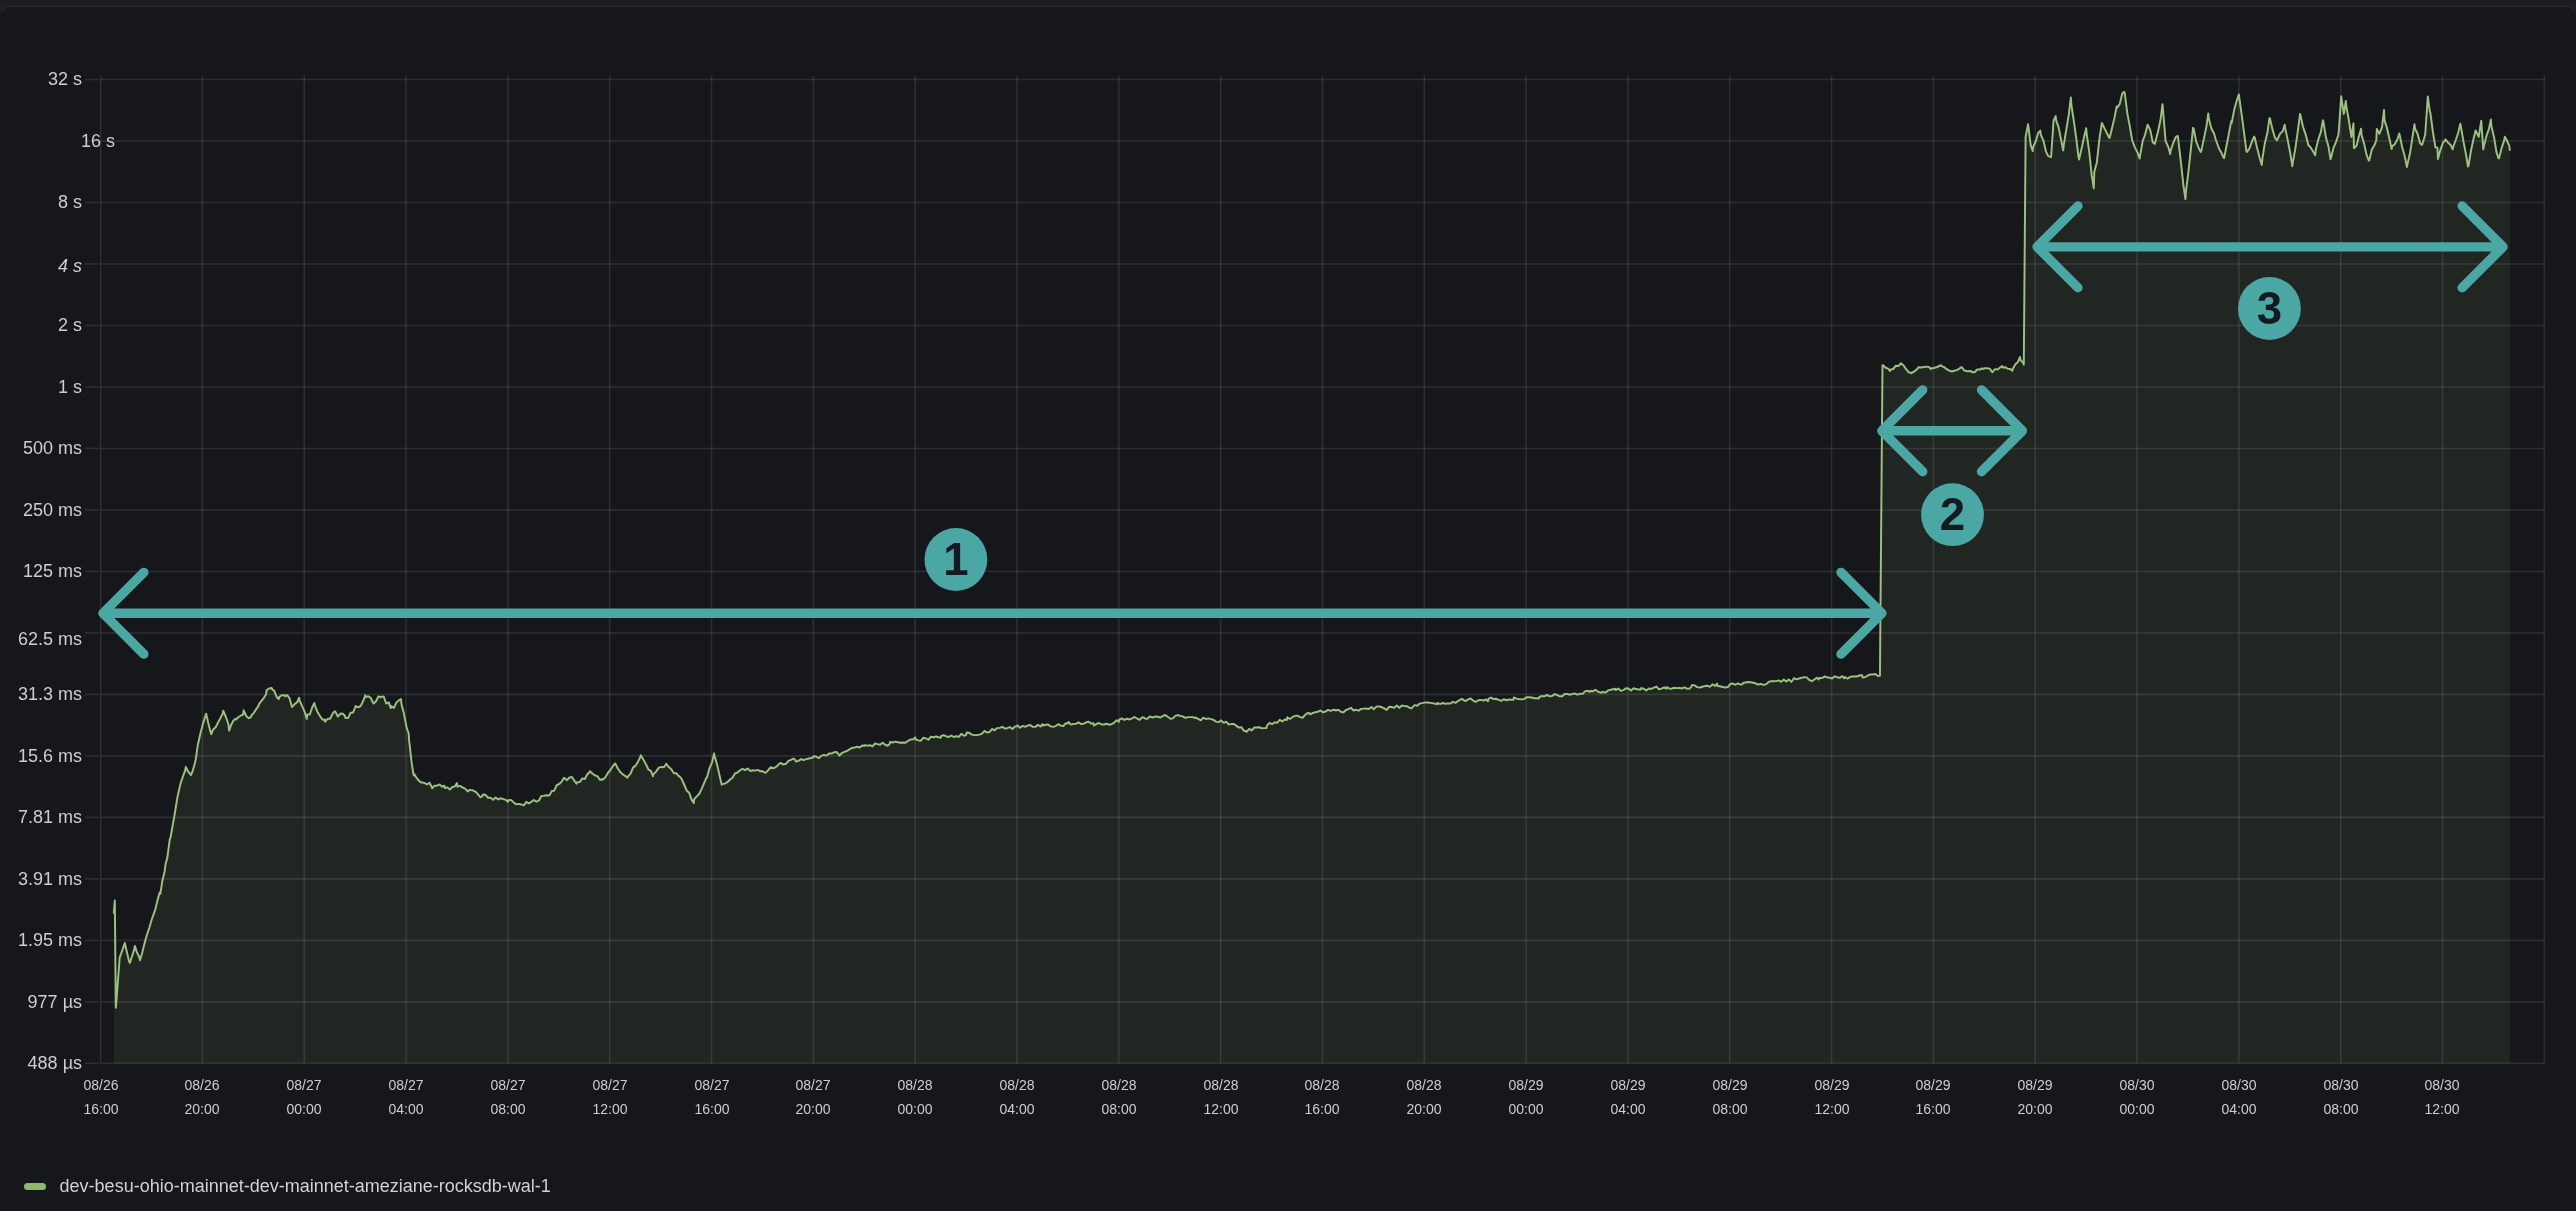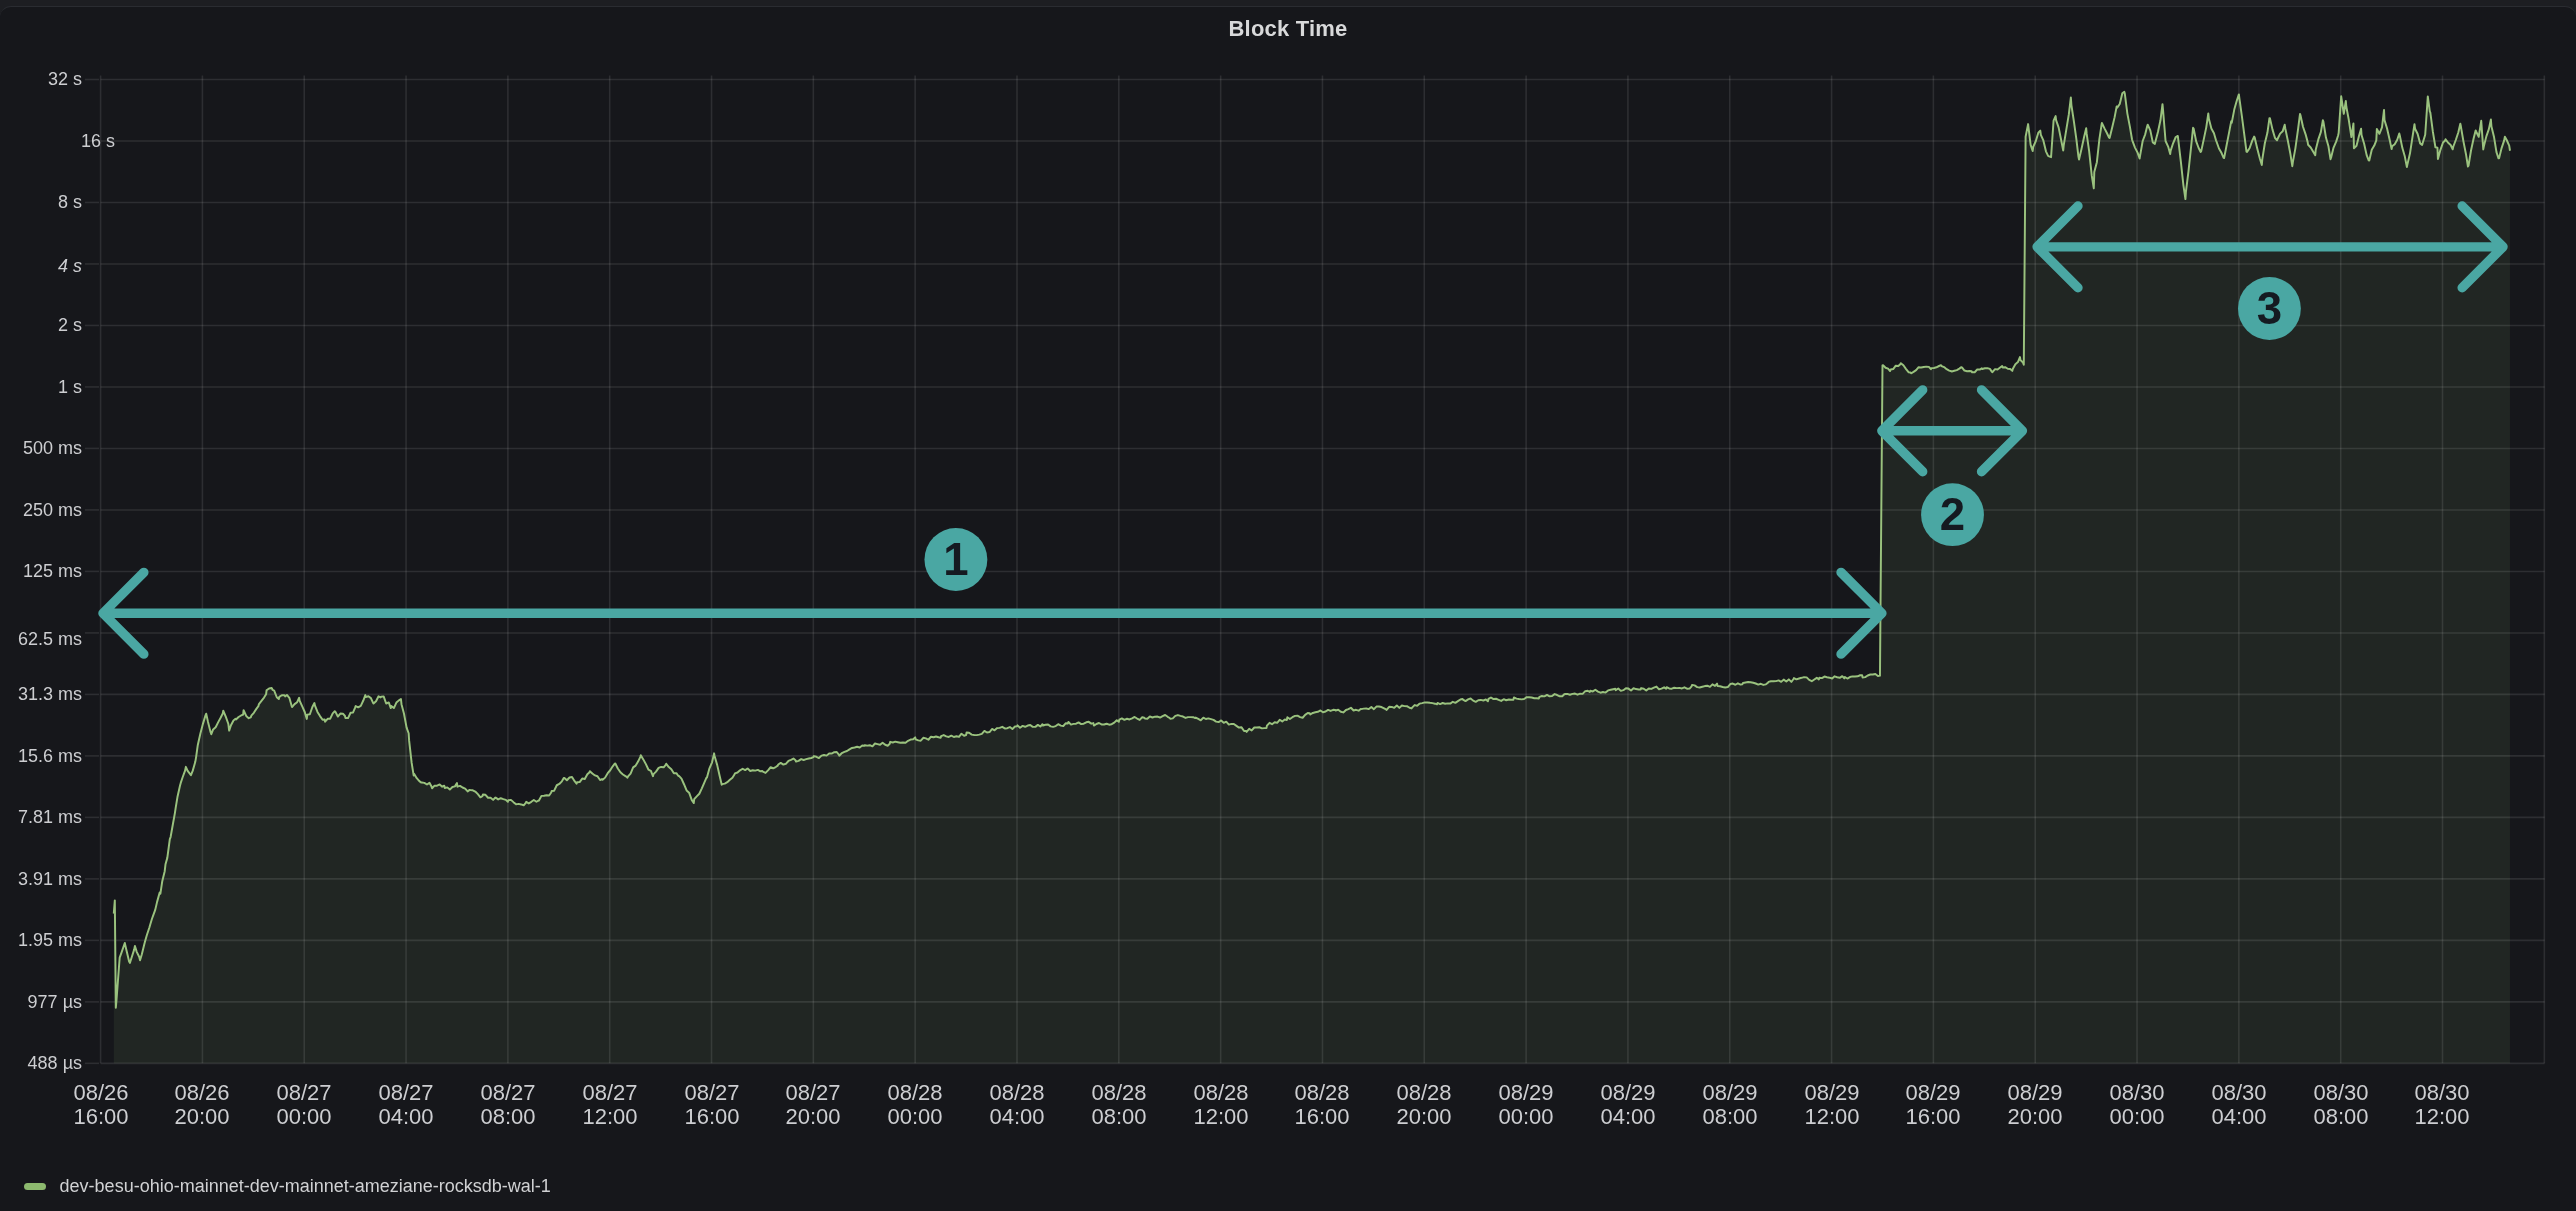--- a/index.html
+++ b/index.html
@@ -5,36 +5,35 @@
   html,body{margin:0;padding:0;background:#1D1E22;}
   .screen{position:relative;width:2576px;height:1212px;background:#1D1E22;overflow:hidden;
           font-family:"Liberation Sans","DejaVu Sans",sans-serif;}
   .panel{position:absolute;left:0;top:6.3px;right:0;bottom:0;background:#16171B;
          border-top:1.6px solid #2A2C31;border-radius:11px 11px 0 0;}
   .panel-title{position:absolute;left:0;top:15.7px;width:100%;text-align:center;
                font-size:22px;font-weight:bold;color:#D8D9DA;letter-spacing:0.2px;}
   svg.chart{position:absolute;left:0;top:0;}
   .labels{position:absolute;left:0;top:0;width:100%;height:100%;pointer-events:none;}
   .ytick{position:absolute;left:0;width:82px;text-align:right;font-size:18px;color:#CDCED1;line-height:22px;}
-  .xtick{position:absolute;width:110px;text-align:center;font-size:22px;color:#CDCED1;line-height:24px;margin-top:8px;}
+  .xtick{position:absolute;width:110px;text-align:center;font-size:14px;color:#CDCED1;line-height:24px;}
   .legend{position:absolute;left:23.6px;top:1176px;display:flex;align-items:center;gap:14px;}
   .legend-swatch{width:22px;height:7.9px;border-radius:3.9px;background:#8CB96E;}
   .legend-label{font-size:18px;color:#D0D1D3;}
   .stats{position:absolute;right:28px;top:1136px;display:grid;grid-auto-flow:column;column-gap:28px;}
   .stat-col{display:flex;flex-direction:column;align-items:flex-end;}
   .stat-h{font-size:18px;font-weight:bold;color:#4097DA;line-height:25px;}
   .stat-v{font-size:18px;color:#D0D1D3;line-height:25px;margin-top:12.6px;}
 </style>
 </head>
 <body>
 
 <div class="screen">
   <div class="panel"></div>
 
-  <div class="panel-title">Block Time</div>
 
   <svg class="chart" id="chart-svg" width="2576" height="1212" viewBox="0 0 3278 1542">
       <path d="M 144.8 1353 L 144.8 1162.5 L 146.1 1145.6 L 147.4 1282.1 L 148.1 1274.2 L 151.3 1231.6 L 152.3 1218.4 L 154.6 1212.1 L 157.8 1202.7 L 158.8 1199.9 L 161.0 1209.3 L 164.3 1223.4 L 165.3 1225.1 L 167.5 1218.3 L 170.8 1207.9 L 171.7 1203.7 L 174.0 1211.1 L 177.2 1217.7 L 178.2 1221.7 L 180.5 1214.1 L 183.7 1201.1 L 184.7 1197.3 L 187.0 1189.4 L 190.2 1179.8 L 191.2 1176.2 L 193.4 1169.0 L 196.7 1159.9 L 197.6 1157.4 L 199.9 1147.5 L 203.2 1135.5 L 204.1 1137.0 L 206.4 1121.7 L 209.6 1108.5 L 210.6 1099.7 L 212.9 1091.5 L 216.1 1067.7 L 217.1 1065.0 L 219.3 1052.5 L 222.6 1034.2 L 223.6 1027.5 L 225.8 1014.1 L 229.1 999.4 L 230.0 996.1 L 232.3 989.2 L 235.5 980.6 L 236.5 975.7 L 238.8 980.8 L 242.0 984.9 L 243.0 986.3 L 245.3 980.5 L 248.5 969.3 L 249.5 963.6 L 251.7 947.8 L 255.0 933.2 L 256.0 929.5 L 258.2 921.0 L 261.5 910.2 L 262.4 908.1 L 264.7 918.5 L 267.9 931.2 L 268.9 934.2 L 271.2 928.1 L 274.4 925.3 L 275.4 923.4 L 277.7 918.8 L 280.9 912.9 L 283.5 907.7 L 284.1 904.3 L 287.4 912.0 L 290.6 921.2 L 291.6 929.6 L 293.9 922.7 L 297.1 916.6 L 299.7 914.5 L 300.3 915.4 L 303.6 912.3 L 306.8 910.3 L 309.4 909.1 L 310.0 903.5 L 313.3 910.9 L 316.5 913.7 L 319.1 912.7 L 319.8 910.6 L 323.0 906.9 L 326.2 901.9 L 328.8 898.5 L 329.5 895.8 L 332.7 891.7 L 336.0 887.5 L 338.6 883.4 L 339.2 878.3 L 342.4 876.0 L 345.7 875.3 L 347.0 877.8 L 348.9 878.6 L 352.2 887.1 L 354.8 889.4 L 355.4 886.7 L 358.6 884.6 L 361.9 884.4 L 362.8 886.0 L 365.1 884.2 L 368.4 888.3 L 370.9 897.4 L 371.6 899.6 L 374.8 895.9 L 378.1 893.4 L 380.7 887.8 L 381.3 891.6 L 384.6 898.7 L 387.8 905.9 L 390.4 914.7 L 391.0 909.2 L 394.3 908.8 L 397.5 899.5 L 400.1 894.5 L 400.7 897.6 L 404.0 905.8 L 407.2 911.1 L 410.5 915.8 L 413.1 915.4 L 413.7 918.2 L 416.9 914.6 L 420.2 914.4 L 423.4 907.6 L 426.0 905.0 L 426.7 905.4 L 429.9 911.7 L 433.1 907.8 L 436.4 908.0 L 439.0 911.0 L 439.6 913.5 L 442.9 913.6 L 446.1 906.9 L 449.3 906.5 L 451.9 900.4 L 452.6 898.4 L 455.8 899.9 L 459.1 898.1 L 462.3 891.3 L 464.9 884.4 L 465.5 886.9 L 468.8 885.9 L 472.0 888.2 L 474.6 894.0 L 475.3 895.1 L 478.5 892.2 L 481.7 885.9 L 484.3 887.3 L 485.0 886.5 L 488.2 886.0 L 491.4 895.1 L 494.7 893.7 L 497.3 900.9 L 497.9 898.1 L 501.2 900.9 L 504.4 893.9 L 507.6 891.1 L 510.2 889.4 L 510.9 895.9 L 514.1 908.1 L 517.4 925.7 L 520.0 932.9 L 520.6 942.0 L 523.8 970.4 L 526.4 986.6 L 527.1 984.8 L 530.3 990.1 L 533.6 993.9 L 536.2 995.7 L 536.8 995.6 L 540.0 996.1 L 543.3 998.1 L 546.5 996.0 L 549.1 1000.8 L 549.8 1002.9 L 553.0 999.6 L 556.2 999.6 L 559.5 998.1 L 562.7 1000.9 L 565.3 999.7 L 566.0 1002.5 L 569.2 1001.8 L 572.4 1004.6 L 575.7 1001.3 L 578.9 1000.5 L 581.5 996.4 L 582.1 1000.9 L 585.4 999.9 L 588.6 1002.0 L 591.9 1003.3 L 595.1 1006.9 L 597.7 1005.0 L 598.3 1005.2 L 601.6 1005.5 L 604.8 1007.1 L 608.1 1010.4 L 611.3 1014.4 L 613.9 1013.0 L 614.5 1010.9 L 617.8 1011.3 L 621.0 1015.0 L 624.3 1014.9 L 627.5 1017.7 L 630.1 1015.0 L 630.7 1014.8 L 634.0 1017.1 L 637.2 1015.6 L 640.5 1016.8 L 643.7 1017.7 L 646.3 1020.2 L 646.9 1018.2 L 650.2 1017.7 L 653.4 1020.6 L 656.7 1023.4 L 659.9 1022.8 L 663.1 1023.5 L 666.4 1024.6 L 669.0 1021.4 L 669.6 1020.2 L 672.9 1022.2 L 676.1 1020.2 L 679.3 1017.8 L 682.6 1020.1 L 685.2 1018.6 L 685.8 1018.6 L 689.0 1012.6 L 692.3 1012.5 L 695.5 1011.8 L 698.8 1012.1 L 701.4 1008.4 L 702.0 1006.4 L 705.2 1006.0 L 708.5 999.1 L 711.7 997.5 L 715.0 994.1 L 717.6 989.7 L 718.2 989.8 L 721.4 992.7 L 724.7 989.3 L 727.9 988.7 L 731.2 993.9 L 733.7 997.1 L 734.4 995.4 L 737.6 995.1 L 740.9 990.6 L 744.1 991.2 L 747.4 985.2 L 749.9 982.9 L 750.6 981.3 L 753.8 984.2 L 757.1 986.6 L 760.3 987.7 L 763.6 992.4 L 766.1 991.3 L 766.8 992.2 L 770.0 989.4 L 773.3 983.7 L 776.5 980.0 L 779.7 975.0 L 782.3 971.7 L 783.0 971.4 L 786.2 977.7 L 789.5 982.6 L 792.7 985.4 L 795.9 987.4 L 798.5 989.4 L 799.2 987.9 L 802.4 984.3 L 805.7 976.4 L 808.9 974.1 L 812.1 968.7 L 814.7 963.3 L 815.4 960.8 L 818.6 966.2 L 821.9 972.2 L 825.1 979.1 L 828.3 980.7 L 830.9 987.5 L 831.6 984.9 L 834.8 981.8 L 838.1 977.0 L 841.3 975.8 L 844.5 976.3 L 847.1 973.1 L 847.8 971.7 L 851.0 976.0 L 854.3 978.8 L 857.5 983.9 L 860.7 983.7 L 863.3 987.3 L 864.0 987.2 L 867.2 990.7 L 870.4 997.8 L 873.7 1005.7 L 876.9 1008.5 L 880.2 1017.7 L 882.8 1021.8 L 883.4 1016.8 L 886.6 1013.3 L 889.9 1009.9 L 893.1 1003.0 L 896.4 995.3 L 899.0 989.5 L 899.6 989.3 L 902.8 977.6 L 906.1 969.9 L 908.7 958.5 L 909.3 961.9 L 912.6 973.2 L 915.8 987.4 L 918.4 998.5 L 919.0 997.7 L 922.3 997.0 L 925.5 995.2 L 928.8 992.2 L 932.0 989.6 L 934.6 985.5 L 935.2 984.0 L 938.5 982.9 L 941.7 980.1 L 945.0 978.1 L 948.2 979.8 L 950.8 978.1 L 951.4 977.9 L 954.7 980.9 L 957.9 980.1 L 961.1 980.5 L 964.4 979.6 L 967.6 981.3 L 970.2 980.9 L 970.9 981.9 L 974.1 983.4 L 977.3 980.1 L 980.6 976.2 L 983.8 977.5 L 987.1 975.9 L 989.7 974.2 L 990.3 972.7 L 993.5 970.7 L 996.8 972.8 L 1000.0 971.8 L 1003.3 968.2 L 1006.5 966.8 L 1009.7 965.2 L 1012.3 967.4 L 1013.0 969.0 L 1016.2 968.1 L 1019.5 965.8 L 1022.7 966.9 L 1025.9 965.9 L 1029.2 965.0 L 1032.4 964.4 L 1035.0 963.4 L 1035.7 962.0 L 1038.9 962.9 L 1042.1 964.5 L 1045.4 961.4 L 1048.6 960.7 L 1051.8 961.4 L 1055.1 958.6 L 1058.3 958.7 L 1061.6 957.0 L 1064.8 956.8 L 1067.4 960.1 L 1068.0 961.5 L 1071.3 958.1 L 1074.5 956.6 L 1077.8 955.5 L 1081.0 953.4 L 1084.2 951.6 L 1087.5 951.0 L 1090.7 950.1 L 1094.0 951.0 L 1097.2 948.6 L 1099.8 948.9 L 1100.4 948.1 L 1103.7 948.7 L 1106.9 948.1 L 1110.2 949.6 L 1113.4 946.0 L 1116.6 946.8 L 1119.9 947.6 L 1123.1 944.9 L 1126.4 947.6 L 1129.6 948.8 L 1132.2 946.3 L 1132.8 943.9 L 1136.1 944.7 L 1139.3 943.6 L 1142.5 944.3 L 1145.8 945.1 L 1149.0 944.6 L 1152.3 945.1 L 1155.5 942.5 L 1158.7 941.0 L 1162.0 940.6 L 1164.6 938.2 L 1165.2 940.6 L 1168.5 942.0 L 1171.7 942.4 L 1174.9 938.7 L 1178.2 939.5 L 1181.4 941.2 L 1184.7 937.3 L 1187.9 938.0 L 1191.1 937.0 L 1194.4 938.0 L 1197.0 938.6 L 1197.6 936.6 L 1200.9 935.2 L 1204.1 936.9 L 1207.3 937.6 L 1210.6 936.0 L 1213.8 937.7 L 1217.1 936.8 L 1220.3 937.6 L 1223.5 933.5 L 1226.8 936.1 L 1229.4 935.2 L 1230.0 932.0 L 1233.2 932.3 L 1236.5 934.7 L 1239.7 935.1 L 1243.0 935.3 L 1246.2 934.7 L 1249.4 933.7 L 1252.7 930.0 L 1255.9 932.0 L 1259.2 931.4 L 1261.8 928.4 L 1262.4 927.4 L 1265.6 929.2 L 1268.9 926.4 L 1272.1 926.1 L 1275.4 924.8 L 1278.6 926.8 L 1281.8 926.5 L 1285.1 925.1 L 1288.3 927.6 L 1291.6 924.4 L 1294.1 924.2 L 1294.8 922.9 L 1298.0 925.9 L 1301.3 923.6 L 1304.5 924.7 L 1307.8 923.1 L 1311.0 922.4 L 1314.2 924.8 L 1317.5 924.8 L 1320.7 922.3 L 1323.9 924.4 L 1326.5 921.4 L 1327.2 923.1 L 1330.4 922.2 L 1333.7 921.7 L 1336.9 924.2 L 1340.1 924.8 L 1343.4 923.8 L 1346.6 921.4 L 1349.9 923.2 L 1353.1 923.7 L 1356.3 920.1 L 1358.9 920.5 L 1359.6 918.5 L 1362.8 921.9 L 1366.1 921.0 L 1369.3 920.8 L 1372.5 919.1 L 1375.8 921.3 L 1379.0 920.8 L 1382.3 919.0 L 1385.5 918.4 L 1388.7 920.7 L 1391.3 920.0 L 1392.0 923.2 L 1395.2 921.1 L 1398.5 919.9 L 1401.7 921.7 L 1404.9 921.8 L 1408.2 920.8 L 1411.4 922.0 L 1414.6 921.4 L 1417.9 919.4 L 1421.1 916.3 L 1423.7 918.4 L 1424.4 915.6 L 1427.6 914.0 L 1430.8 915.8 L 1434.1 914.5 L 1437.3 915.4 L 1440.6 913.9 L 1443.8 912.2 L 1447.0 914.2 L 1450.3 916.0 L 1453.5 912.5 L 1456.1 913.2 L 1456.8 914.1 L 1460.0 914.4 L 1463.2 911.5 L 1466.5 912.9 L 1469.7 911.8 L 1473.0 911.7 L 1476.2 912.9 L 1479.4 911.2 L 1482.7 909.7 L 1485.9 912.0 L 1488.5 913.5 L 1489.2 914.5 L 1492.4 914.0 L 1495.6 910.8 L 1498.9 909.8 L 1502.1 910.8 L 1505.4 911.7 L 1508.6 913.4 L 1511.8 912.4 L 1515.1 912.4 L 1518.3 912.5 L 1520.9 913.6 L 1521.5 913.0 L 1524.8 914.7 L 1528.0 916.4 L 1531.3 913.1 L 1534.5 914.8 L 1537.7 914.0 L 1541.0 915.0 L 1544.2 915.9 L 1547.5 918.1 L 1550.7 918.7 L 1553.3 917.0 L 1553.9 916.7 L 1557.2 919.6 L 1560.4 918.2 L 1563.7 921.9 L 1566.9 921.0 L 1570.1 921.2 L 1573.4 923.5 L 1576.6 925.7 L 1579.9 925.4 L 1583.1 930.0 L 1585.7 930.1 L 1586.3 931.2 L 1589.6 927.3 L 1592.8 929.3 L 1596.1 925.6 L 1599.3 925.7 L 1602.5 925.3 L 1605.8 926.7 L 1609.0 926.4 L 1611.6 926.4 L 1612.2 923.3 L 1615.5 919.7 L 1618.7 921.4 L 1622.0 918.9 L 1625.2 919.6 L 1628.4 915.8 L 1631.7 917.9 L 1634.9 915.5 L 1637.5 916.2 L 1638.2 912.6 L 1641.4 914.8 L 1644.6 912.5 L 1647.9 910.8 L 1651.1 910.6 L 1654.4 912.4 L 1657.6 913.2 L 1660.8 909.5 L 1664.1 907.2 L 1666.7 907.5 L 1667.3 909.1 L 1670.6 907.1 L 1673.8 906.3 L 1677.0 905.6 L 1680.3 903.9 L 1683.5 906.2 L 1686.8 905.3 L 1690.0 903.2 L 1693.2 904.5 L 1696.5 903.1 L 1699.1 903.3 L 1699.7 903.9 L 1702.9 903.1 L 1706.2 905.5 L 1709.4 906.4 L 1712.7 903.4 L 1715.9 902.3 L 1719.1 900.5 L 1722.4 904.0 L 1725.6 903.1 L 1728.9 904.2 L 1731.5 902.0 L 1732.1 902.2 L 1735.3 901.6 L 1738.6 901.5 L 1741.8 902.2 L 1745.1 899.6 L 1748.3 902.3 L 1751.5 899.0 L 1754.8 898.8 L 1758.0 899.6 L 1761.3 901.4 L 1763.8 902.7 L 1764.5 903.3 L 1767.7 899.3 L 1771.0 899.4 L 1774.2 900.6 L 1777.5 897.6 L 1780.7 900.6 L 1783.9 897.6 L 1787.2 898.4 L 1790.4 898.5 L 1793.6 900.5 L 1796.2 901.3 L 1796.9 900.3 L 1800.1 897.1 L 1803.4 898.0 L 1806.6 895.2 L 1809.8 894.6 L 1813.1 893.7 L 1816.3 893.7 L 1819.6 894.2 L 1822.8 894.6 L 1826.0 895.3 L 1828.6 896.1 L 1829.3 894.4 L 1832.5 895.8 L 1835.8 894.4 L 1839.0 895.4 L 1842.2 894.9 L 1845.5 895.2 L 1848.7 892.9 L 1852.0 894.2 L 1855.2 892.1 L 1858.4 890.0 L 1861.0 889.2 L 1861.7 890.1 L 1864.9 892.0 L 1868.2 889.9 L 1871.4 888.6 L 1874.6 891.4 L 1877.9 893.0 L 1881.1 890.9 L 1884.3 890.5 L 1887.6 891.2 L 1890.8 890.0 L 1893.4 892.3 L 1894.1 889.3 L 1897.3 887.4 L 1900.5 889.4 L 1903.8 889.0 L 1907.0 890.4 L 1910.3 891.8 L 1913.5 889.6 L 1916.7 890.9 L 1920.0 890.0 L 1923.2 890.3 L 1925.8 890.2 L 1926.5 887.3 L 1929.7 888.9 L 1932.9 889.4 L 1936.2 889.8 L 1939.4 889.4 L 1942.7 887.0 L 1945.9 887.1 L 1949.1 887.4 L 1952.4 888.4 L 1955.6 888.3 L 1958.2 888.6 L 1958.9 886.6 L 1962.1 885.6 L 1965.3 886.0 L 1968.6 884.1 L 1971.8 885.9 L 1975.0 885.6 L 1978.3 883.1 L 1981.5 884.3 L 1984.8 885.9 L 1988.0 885.8 L 1990.6 883.3 L 1991.2 883.0 L 1994.5 882.9 L 1997.7 883.9 L 2001.0 882.8 L 2004.2 882.4 L 2007.4 883.8 L 2010.7 882.5 L 2013.9 882.8 L 2017.2 879.4 L 2020.4 878.8 L 2023.0 880.4 L 2023.6 878.9 L 2026.9 879.7 L 2030.1 877.6 L 2033.4 880.0 L 2036.6 881.3 L 2039.8 880.5 L 2043.1 881.2 L 2046.3 878.4 L 2049.6 877.6 L 2052.8 876.9 L 2055.4 876.4 L 2056.0 878.1 L 2059.3 876.0 L 2062.5 879.0 L 2065.7 878.1 L 2069.0 875.6 L 2072.2 876.1 L 2075.5 878.6 L 2078.7 875.7 L 2081.9 876.7 L 2085.2 877.3 L 2087.8 877.3 L 2088.4 875.5 L 2091.7 876.3 L 2094.9 878.6 L 2098.1 875.9 L 2101.4 876.5 L 2104.6 874.9 L 2107.9 873.5 L 2111.1 877.0 L 2114.3 876.1 L 2117.6 874.5 L 2120.2 876.3 L 2120.8 874.3 L 2124.1 875.9 L 2127.3 876.2 L 2130.5 875.0 L 2133.8 875.5 L 2137.0 875.2 L 2140.3 875.9 L 2143.5 874.5 L 2146.7 876.2 L 2150.0 876.1 L 2152.6 873.2 L 2153.2 871.4 L 2156.4 872.0 L 2159.7 874.2 L 2162.9 874.7 L 2166.2 873.8 L 2169.4 872.9 L 2172.6 872.4 L 2175.9 873.9 L 2179.1 870.7 L 2182.4 872.7 L 2185.0 869.8 L 2185.6 872.8 L 2188.8 873.2 L 2192.1 874.1 L 2195.3 874.6 L 2198.6 874.1 L 2201.8 870.3 L 2205.0 869.7 L 2208.3 871.2 L 2211.5 869.4 L 2214.8 871.0 L 2217.3 870.5 L 2218.0 869.0 L 2221.2 868.4 L 2224.5 867.8 L 2227.7 868.0 L 2231.0 868.6 L 2234.2 869.6 L 2237.4 871.0 L 2240.7 870.0 L 2243.9 871.4 L 2247.2 870.7 L 2249.7 868.7 L 2250.4 867.6 L 2253.6 866.7 L 2256.9 866.7 L 2260.1 866.6 L 2263.3 865.7 L 2266.6 867.5 L 2269.8 864.7 L 2273.1 867.1 L 2276.3 864.4 L 2279.5 867.5 L 2282.1 864.2 L 2282.8 862.7 L 2286.0 864.3 L 2289.3 863.2 L 2292.5 862.4 L 2295.7 861.5 L 2299.0 861.8 L 2302.2 865.0 L 2305.5 866.7 L 2308.7 864.5 L 2311.9 862.4 L 2314.5 864.4 L 2315.2 862.3 L 2318.4 862.8 L 2321.7 860.8 L 2324.9 861.7 L 2328.1 862.2 L 2331.4 863.3 L 2334.6 860.5 L 2337.9 861.6 L 2341.1 862.4 L 2344.3 860.3 L 2346.9 863.1 L 2347.6 861.3 L 2350.8 863.3 L 2354.0 861.4 L 2357.3 860.6 L 2360.5 860.8 L 2363.8 860.5 L 2367.0 859.1 L 2369.6 859.2 L 2370.2 861.9 L 2373.5 861.5 L 2376.7 859.4 L 2380.0 858.2 L 2383.2 858.1 L 2386.4 857.5 L 2389.7 860.1 L 2392.3 859.6 L 2392.9 781.3 L 2395.5 464.8 L 2396.2 464.5 L 2399.4 467.8 L 2402.6 468.9 L 2405.2 472.0 L 2405.9 470.0 L 2409.1 469.5 L 2412.4 465.2 L 2415.6 465.7 L 2418.2 463.3 L 2418.8 462.0 L 2422.1 464.7 L 2425.3 469.2 L 2428.6 473.5 L 2431.1 473.9 L 2431.8 474.9 L 2435.0 473.1 L 2438.3 470.9 L 2441.5 467.1 L 2444.1 467.6 L 2444.7 467.6 L 2448.0 466.8 L 2451.2 466.4 L 2454.5 466.7 L 2457.1 469.6 L 2457.7 468.3 L 2460.9 468.1 L 2464.2 467.2 L 2467.4 465.6 L 2470.0 464.5 L 2470.7 465.7 L 2473.9 467.0 L 2477.1 469.6 L 2480.4 471.5 L 2483.0 472.2 L 2483.6 472.6 L 2486.9 471.7 L 2490.1 470.8 L 2493.3 468.9 L 2495.9 467.1 L 2496.6 467.3 L 2499.8 471.4 L 2503.1 472.2 L 2506.3 471.9 L 2508.9 472.3 L 2509.5 473.5 L 2512.8 473.5 L 2516.0 470.1 L 2519.3 470.1 L 2521.8 468.6 L 2522.5 469.4 L 2525.7 468.5 L 2529.0 468.3 L 2532.2 469.3 L 2534.8 473.0 L 2535.4 473.5 L 2538.7 469.6 L 2541.9 470.1 L 2545.2 467.6 L 2547.8 465.6 L 2548.4 467.4 L 2551.6 467.1 L 2554.9 469.1 L 2558.1 469.5 L 2560.7 471.8 L 2561.4 469.0 L 2564.6 463.3 L 2567.8 460.6 L 2570.4 454.2 L 2571.1 458.1 L 2574.3 461.2 L 2575.3 464.0 L 2577.6 176.1 L 2577.6 173.9 L 2580.8 157.8 L 2584.0 184.2 L 2586.6 192.0 L 2587.3 186.8 L 2590.5 179.6 L 2593.8 168.7 L 2596.3 166.1 L 2597.0 171.4 L 2600.2 178.6 L 2603.5 192.4 L 2606.1 197.9 L 2606.7 198.6 L 2610.0 199.9 L 2613.2 153.3 L 2615.8 147.6 L 2616.4 152.8 L 2619.7 162.3 L 2622.9 178.4 L 2625.5 191.4 L 2626.1 184.9 L 2629.4 164.7 L 2632.6 145.5 L 2635.2 123.9 L 2635.9 133.5 L 2639.1 154.6 L 2642.3 177.7 L 2644.9 199.5 L 2645.6 202.8 L 2648.8 189.1 L 2652.1 173.9 L 2654.7 163.0 L 2655.3 169.9 L 2658.5 192.4 L 2661.8 223.4 L 2664.4 239.4 L 2665.0 218.6 L 2668.3 206.2 L 2671.5 177.0 L 2674.1 159.6 L 2674.7 156.4 L 2678.0 163.2 L 2681.2 169.4 L 2683.8 174.8 L 2684.5 175.4 L 2687.7 162.3 L 2690.9 148.9 L 2693.5 135.3 L 2694.2 136.8 L 2697.4 132.2 L 2700.7 118.5 L 2703.2 116.6 L 2703.9 119.2 L 2707.1 144.4 L 2710.4 161.7 L 2713.0 177.1 L 2713.6 179.1 L 2716.8 187.7 L 2720.1 194.1 L 2722.7 201.6 L 2723.3 198.0 L 2726.6 179.3 L 2729.8 170.8 L 2732.4 160.2 L 2733.0 158.5 L 2736.3 165.8 L 2739.5 181.1 L 2742.1 182.9 L 2742.8 179.9 L 2746.0 167.8 L 2749.2 152.9 L 2751.8 132.4 L 2752.5 139.8 L 2755.7 179.3 L 2759.0 186.4 L 2761.6 195.9 L 2762.2 191.6 L 2765.4 181.9 L 2768.7 174.2 L 2771.3 172.8 L 2771.9 177.7 L 2775.2 205.7 L 2778.4 235.4 L 2781.0 253.2 L 2781.6 244.0 L 2784.9 217.6 L 2788.1 187.7 L 2790.7 162.5 L 2791.4 163.4 L 2794.6 179.5 L 2797.8 188.2 L 2800.4 193.2 L 2801.1 192.2 L 2804.3 177.2 L 2807.5 161.9 L 2810.1 144.3 L 2810.8 150.8 L 2814.0 163.4 L 2817.3 169.4 L 2819.9 178.4 L 2820.5 179.9 L 2823.7 188.8 L 2827.0 194.6 L 2829.6 200.8 L 2830.2 201.0 L 2833.5 184.0 L 2836.7 167.7 L 2839.3 154.0 L 2839.9 156.2 L 2843.2 139.0 L 2846.4 127.7 L 2849.0 120.0 L 2849.7 125.5 L 2852.9 148.3 L 2856.1 172.9 L 2858.7 192.7 L 2859.4 193.1 L 2862.6 188.5 L 2865.9 179.1 L 2868.4 173.7 L 2869.1 174.9 L 2872.3 188.5 L 2875.6 201.3 L 2878.2 209.8 L 2878.8 202.6 L 2882.1 181.8 L 2885.3 168.9 L 2887.9 150.3 L 2888.5 150.2 L 2891.8 164.8 L 2895.0 175.5 L 2897.6 178.3 L 2898.2 176.7 L 2901.5 169.9 L 2904.7 167.0 L 2907.3 158.5 L 2908.0 163.0 L 2911.2 178.4 L 2914.4 194.8 L 2917.0 211.3 L 2917.7 206.1 L 2920.9 188.6 L 2924.2 165.0 L 2926.8 144.8 L 2927.4 146.5 L 2930.6 161.1 L 2933.9 170.8 L 2936.5 180.4 L 2937.1 184.1 L 2940.4 187.6 L 2943.6 193.0 L 2946.2 197.4 L 2946.8 190.3 L 2950.1 177.3 L 2953.3 168.0 L 2955.9 152.8 L 2956.6 155.0 L 2959.8 174.9 L 2963.0 186.0 L 2965.6 202.4 L 2966.3 200.6 L 2969.5 187.6 L 2972.8 180.1 L 2975.3 172.3 L 2976.0 168.9 L 2979.2 122.4 L 2982.5 144.6 L 2985.1 128.4 L 2985.7 135.4 L 2988.9 152.6 L 2992.2 174.3 L 2994.8 157.0 L 2995.4 188.6 L 2998.7 185.3 L 3001.9 172.5 L 3004.5 163.6 L 3005.1 171.7 L 3008.4 182.8 L 3011.6 197.3 L 3014.2 204.0 L 3014.9 204.2 L 3018.1 190.5 L 3021.3 185.1 L 3023.9 178.4 L 3024.6 163.9 L 3027.8 170.1 L 3031.1 162.1 L 3033.7 139.7 L 3034.3 152.7 L 3037.5 163.0 L 3040.8 177.3 L 3043.4 189.6 L 3044.0 186.1 L 3047.3 183.3 L 3050.5 177.7 L 3053.1 169.8 L 3053.7 171.9 L 3057.0 188.0 L 3060.2 199.1 L 3062.8 212.3 L 3063.5 209.0 L 3066.7 195.3 L 3069.9 174.4 L 3072.5 158.0 L 3073.2 163.7 L 3076.4 170.1 L 3079.7 182.3 L 3082.2 184.2 L 3082.9 181.8 L 3086.1 171.4 L 3089.4 122.6 L 3092.0 141.8 L 3092.6 142.9 L 3095.8 167.1 L 3099.1 187.2 L 3101.7 187.9 L 3102.3 202.2 L 3105.6 190.2 L 3108.8 181.2 L 3111.4 178.6 L 3112.0 177.1 L 3115.3 181.5 L 3118.5 184.4 L 3121.1 189.8 L 3121.8 186.6 L 3125.0 178.0 L 3128.2 168.5 L 3130.8 157.3 L 3131.5 160.6 L 3134.7 179.4 L 3138.0 196.1 L 3140.5 211.7 L 3141.2 210.8 L 3144.4 191.4 L 3147.7 176.0 L 3150.3 165.8 L 3150.9 167.2 L 3154.2 174.0 L 3157.4 153.6 L 3160.0 190.0 L 3160.6 186.7 L 3163.9 173.4 L 3167.1 164.2 L 3169.7 151.9 L 3170.4 160.8 L 3173.6 173.8 L 3176.8 193.4 L 3179.4 201.4 L 3180.1 201.4 L 3183.3 188.3 L 3186.5 178.8 L 3187.5 173.9 L 3189.8 178.0 L 3193.0 185.2 L 3194.0 191.7 L 3194.0 1353 Z" fill="rgba(154,194,126,0.085)" stroke="none"></path>
       <g stroke="rgba(255,255,255,0.10)" stroke-width="2">
         <line x1="128" y1="101" x2="3238" y2="101"></line>
         <line x1="108" y1="101" x2="126" y2="101"></line>
         <line x1="128" y1="179.25" x2="3238" y2="179.25"></line>
         <line x1="108" y1="179.25" x2="126" y2="179.25"></line>
         <line x1="128" y1="257.5" x2="3238" y2="257.5"></line>
         <line x1="108" y1="257.5" x2="126" y2="257.5"></line>

